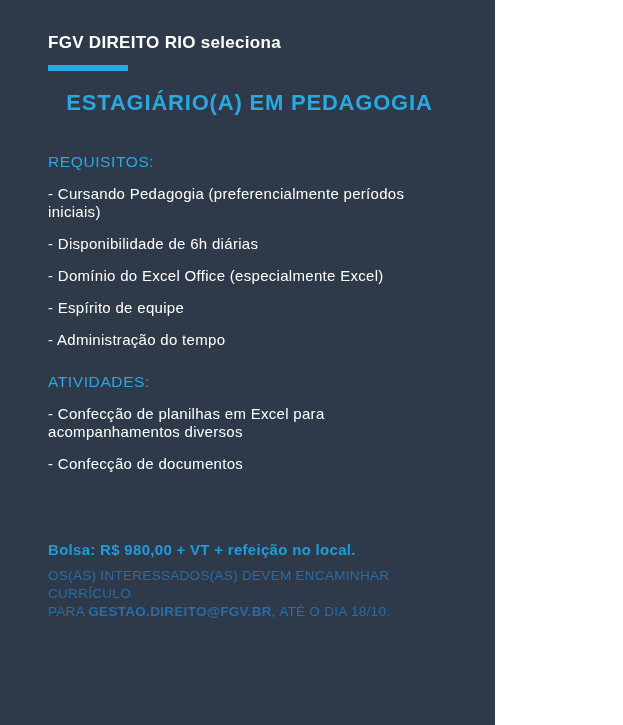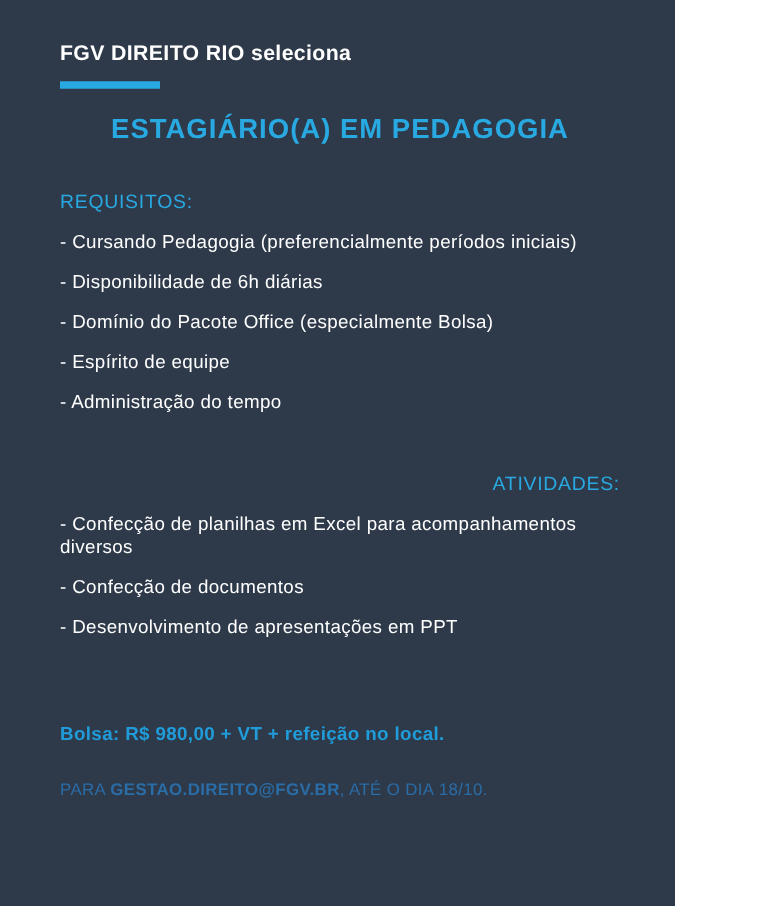--- a/index.html
+++ b/index.html
@@ -2,21 +2,21 @@
 <html><head>
 <meta charset="utf-8">
 <style>
   * { box-sizing: border-box; margin: 0; padding: 0; }
   html, body {
     width: 623px;
     height: 725px;
     font-family: "Liberation Sans", sans-serif;
   }
   .poster {
-    width: 540px;
+    width: 495px;
     height: 725px;
     background: #2e3a4a;
     padding: 33px 44px 0 48px;
     overflow: hidden;
   }
   .kicker {
     color: #ffffff;
     font-size: 17px;
     font-weight: bold;
     letter-spacing: 0.3px;
@@ -38,21 +38,21 @@
     text-align: center;
   }
   .section-heading {
     color: #29a9e1;
     font-size: 15.5px;
     font-weight: normal;
     letter-spacing: 0.6px;
     line-height: 18px;
   }
   .section-requisitos .section-heading { margin-top: 38px; }
-  .section-atividades .section-heading { margin-top: 48px; text-align: right; }
+  .section-atividades .section-heading { margin-top: 24px; }
   .item-list { list-style: none; }
   .item-list li {
     margin-top: 14px;
     color: #ffffff;
     font-size: 15px;
     letter-spacing: 0.3px;
     line-height: 18px;
   }
   .footer { margin-top: 68px; }
   .bolsa {
@@ -80,36 +80,35 @@
 
   <div class="accent-bar"></div>
 
   <h1 class="title">ESTAGIÁRIO(A) EM PEDAGOGIA</h1>
 
   <section class="section-requisitos">
     <h2 class="section-heading">REQUISITOS:</h2>
     <ul class="item-list">
       <li>- Cursando Pedagogia (preferencialmente períodos iniciais)</li>
       <li>- Disponibilidade de 6h diárias</li>
-      <li>- Domínio do Pacote Office (especialmente Bolsa)</li>
+      <li>- Domínio do Excel Office (especialmente Excel)</li>
       <li>- Espírito de equipe</li>
       <li>- Administração do tempo</li>
     </ul>
   </section>
 
   <section class="section-atividades">
     <h2 class="section-heading">ATIVIDADES:</h2>
     <ul class="item-list">
       <li>- Confecção de planilhas em Excel para acompanhamentos diversos</li>
       <li>- Confecção de documentos</li>
-      <li>- Desenvolvimento de apresentações em PPT</li>
     </ul>
   </section>
 
   <footer class="footer">
     <div class="bolsa">Bolsa: R$ 980,00 + VT + refeição no local.</div>
     <div class="cta">
-      <br>
+      <span>OS(AS) INTERESSADOS(AS) DEVEM ENCAMINHAR CURRÍCULO</span><br>
       <span>PARA </span><span class="email">GESTAO.DIREITO@FGV.BR</span><span>, ATÉ O DIA 18/10.</span>
     </div>
   </footer>
 
 </div>
 
 </body></html>

